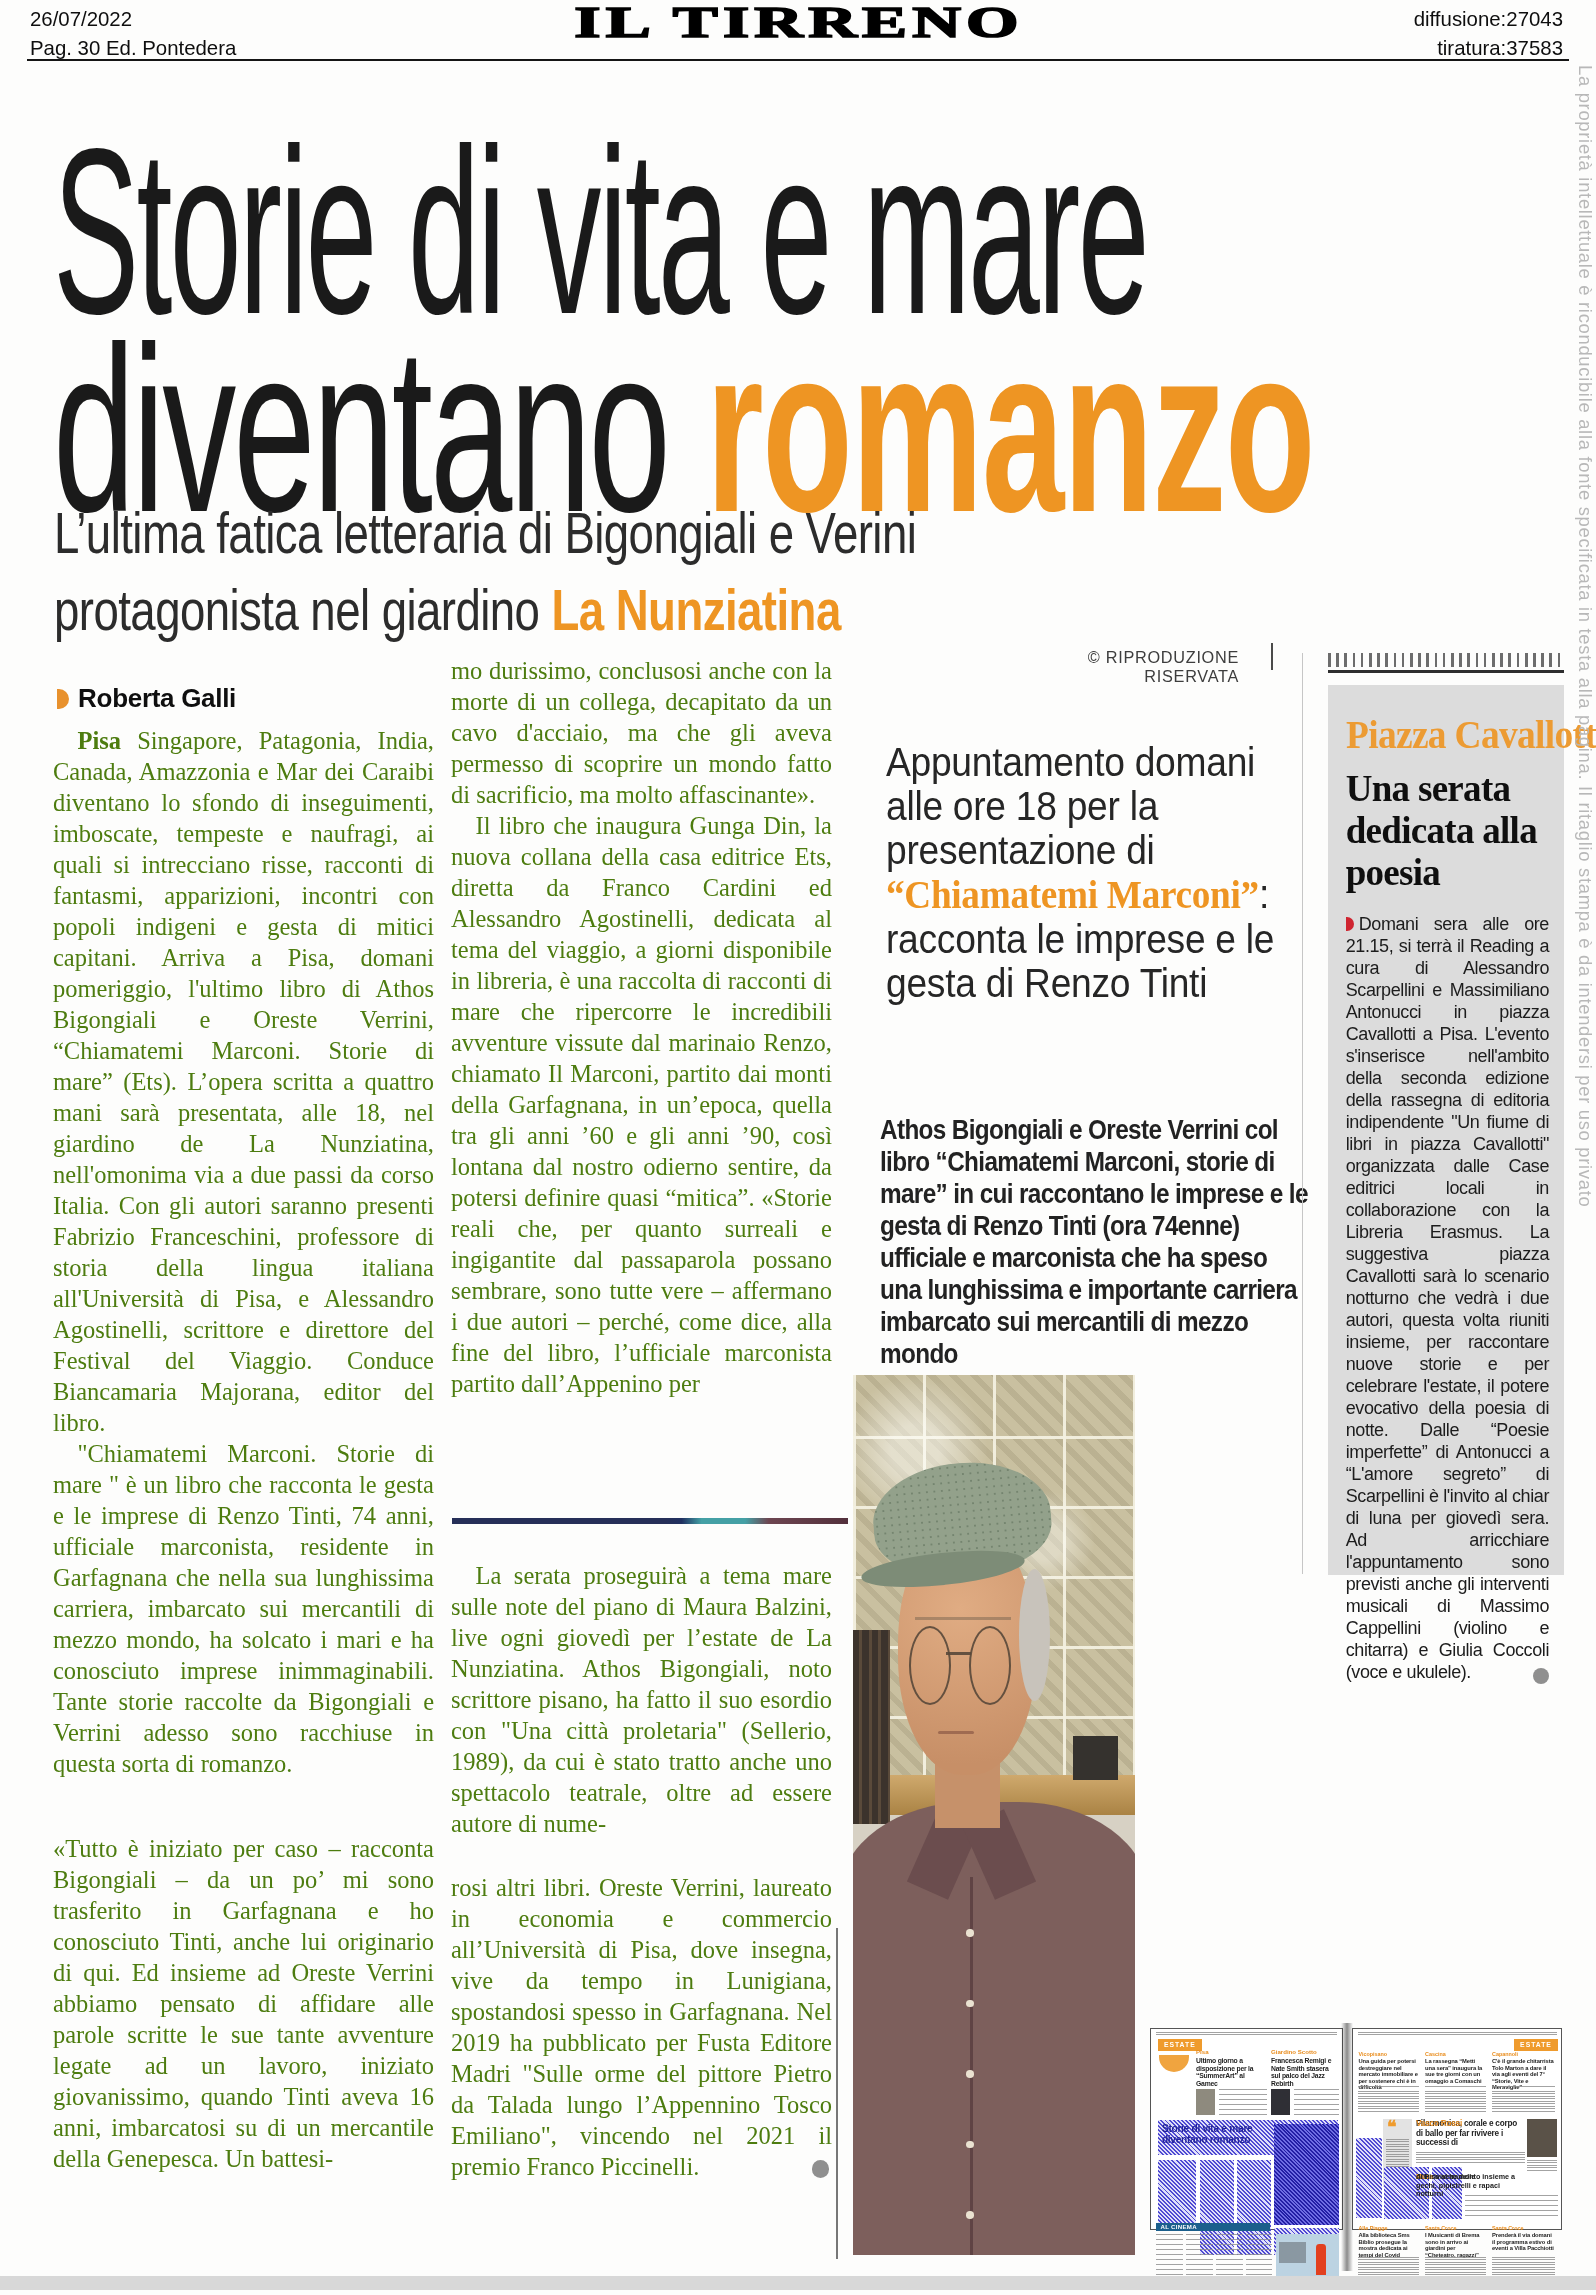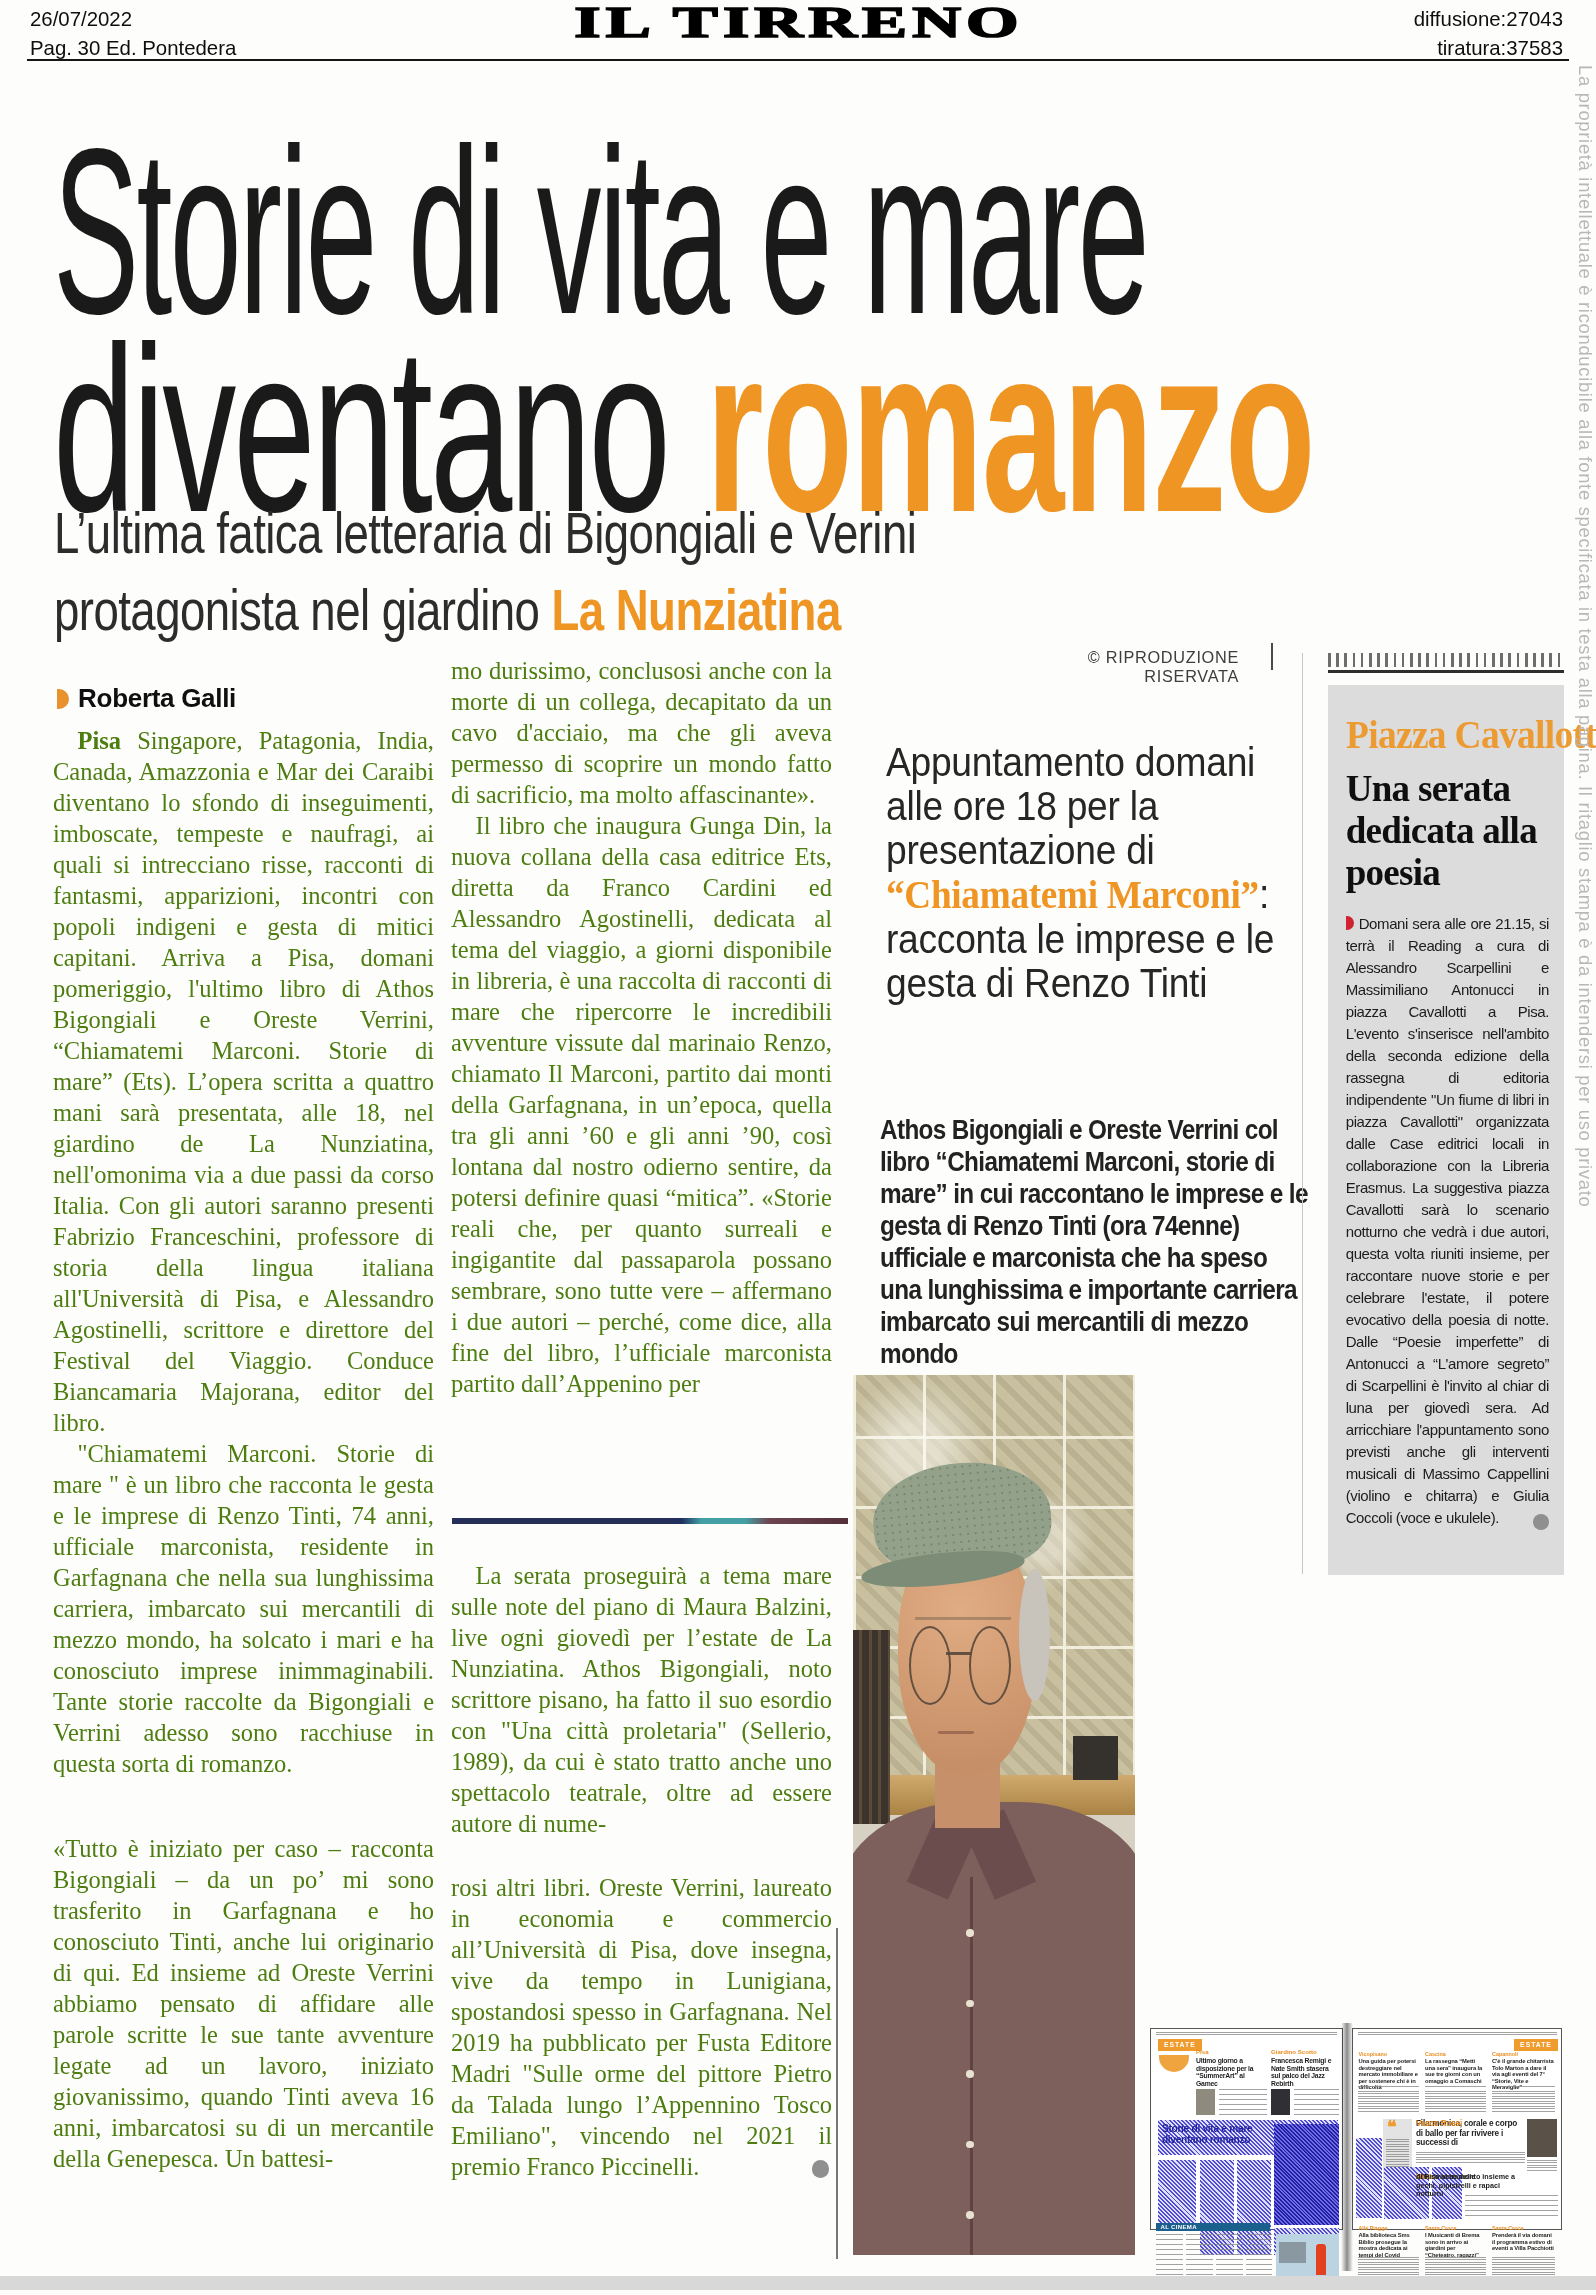--- a/index.html
+++ b/index.html
@@ -107,21 +107,21 @@
   
   .sbticks{left:1328px;top:653px;width:236px;height:13.6px;
            background:repeating-linear-gradient(90deg,#6d6d6d 0 2.7px,transparent 2.7px 8.2px);}
   .sbrule{left:1328px;top:670px;width:236px;height:2.7px;background:#2e2e2e;}
   .sbbox{left:1328px;top:685px;width:236px;height:890px;background:#dcdcdc;box-sizing:border-box;
          padding:27px 15px 0 17.7px;}
   .sbkicker{font-family:"Liberation Serif",serif;font-weight:700;font-size:39px;color:var(--sb-orange);
             letter-spacing:-0.7px;white-space:nowrap;transform:scaleX(.96);transform-origin:0 0;}
   .sbtitle{font-family:"Liberation Serif",serif;font-weight:700;font-size:37px;line-height:42px;
            color:#0f0f0f;margin-top:11px;letter-spacing:-0.7px;}
-  .sbbody{margin-top:19px;font-size:15px;line-height:22px;color:#1c1c1c;letter-spacing:-0.4px;
+  .sbbody{margin-top:19px;font-size:18px;line-height:22px;color:#1c1c1c;letter-spacing:-0.4px;
           position:relative;text-align:justify;padding-bottom:4.1px;}
   .sbbullet{display:inline-block;width:8.2px;height:14.3px;background:#cf2430;border-radius:0 8.2px 8.2px 0;
             margin-right:4.8px;vertical-align:-1.4px;}
   .sbdot{position:absolute;right:0;bottom:2.7px;width:16.3px;height:16.3px;border-radius:50%;background:#8f8f8f;}
 
   .vnotice{right:1.4px;top:65px;height:2221px;writing-mode:vertical-rl;font-size:18.4px;letter-spacing:0.7px;
            color:#b8b8b8;white-space:nowrap;}
 
   
   .thumb{left:1150px;top:2022px;width:411px;height:253px;}

